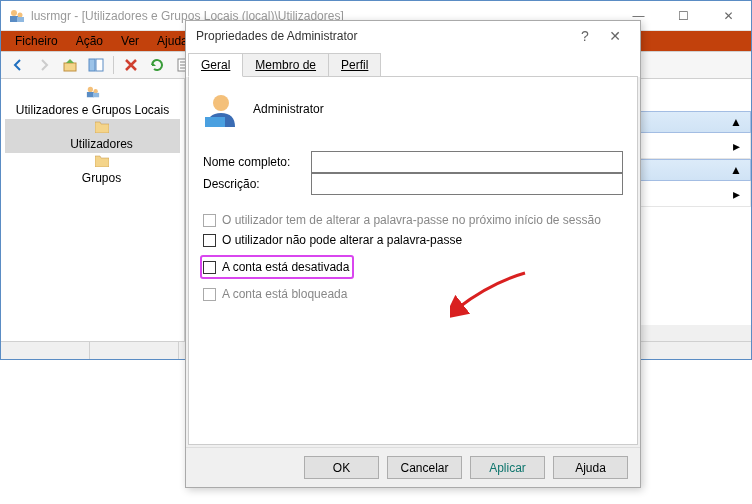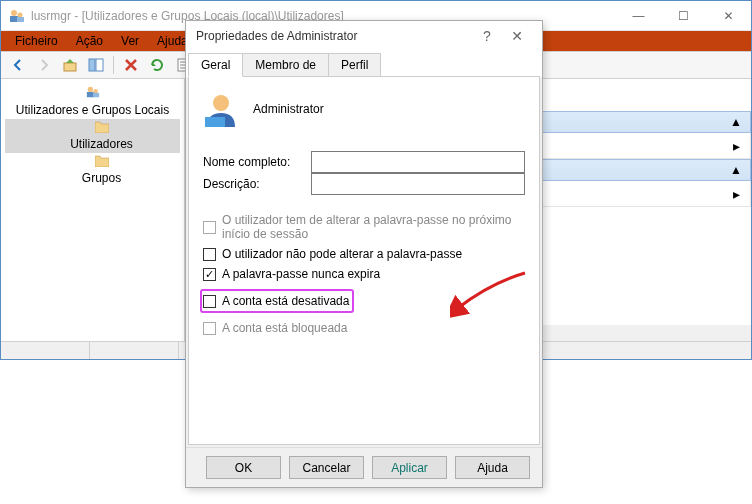--- a/index.html
+++ b/index.html
@@ -31,27 +31,27 @@
 .ribbon { margin-top: 32px; }
 .ribbon-hdr { height: 22px; background: linear-gradient(#dcebf9,#d0e3f5); border: 1px solid #a3bde3; display: flex; align-items: center; justify-content: flex-end; padding: 0 8px; }
 .ribbon-item { height: 26px; border: 1px solid #e5e5e5; border-top: none; display: flex; align-items: center; justify-content: flex-end; padding: 0 10px; font-size: 14px; }
 .statusbar { height: 18px; border-top: 1px solid #d0d0d0; background: #f0f0f0; display: flex; }
 .status-cell { border-right: 1px solid #d0d0d0; padding: 0 80px 0 8px; }
 .hscroll { height: 16px; background: #f0f0f0; display: flex; align-items: center; }
 .hscroll-track { flex: 1; height: 16px; background: #f0f0f0; display: flex; }
 .hscroll-thumb { width: 120px; height: 14px; background: #cdcdcd; margin: 1px; }
 
 
-.dialog { position: absolute; left: 185px; top: 20px; width: 358px; height: 468px; background: #f0f0f0; border: 1px solid #aaa; box-shadow: 2px 2px 8px rgba(0,0,0,0.2); display: flex; flex-direction: column; }
+.dialog { position: absolute; left: 185px; top: 20px; width: 456px; height: 468px; background: #f0f0f0; border: 1px solid #aaa; box-shadow: 2px 2px 8px rgba(0,0,0,0.2); display: flex; flex-direction: column; }
 .dlg-title { height: 30px; background: #fff; display: flex; align-items: center; padding: 0 10px; }
 .dlg-title .t { flex: 1; color: #333; }
 .dlg-title .qm, .dlg-title .cx { width: 30px; text-align: center; color: #666; font-size: 14px; }
 
 .tabs { display: flex; background: #fff; padding: 2px 2px 0 2px; }
-.tab { padding: 4px 12px; border: 1px solid #ccc; background: #f0f0f0; margin-right: -1px; position: relative; }
+.tab { padding: 4px 12px; border: 1px solid #ccc; background: #f0f0f0; margin-right: -1px; position: relative; text-decoration: underline; }
 .tab.active { background: #fff; border-bottom: 1px solid #fff; z-index: 2; }
 
 .tab-body { flex: 1; background: #fff; border: 1px solid #ccc; margin: 0 2px 2px 2px; margin-top: -1px; padding: 14px; }
 
 .user-row { display: flex; align-items: center; gap: 14px; margin-bottom: 24px; }
 .user-icon { width: 36px; height: 36px; }
 
 .field-row { display: flex; align-items: center; margin-bottom: 0; gap: 8px; }
 .field-row label { width: 100px; }
 .field-row input { flex: 1; height: 22px; border: 1px solid #7a7a7a; padding: 0 4px; }
@@ -221,24 +221,20 @@
     </div>
     <div style="height:14px"></div>
     <div class="chk-row disabled">
       <div class="chk"></div>
       <span>O utilizador tem de alterar a palavra-passe no próximo início de sessão</span>
     </div>
     <div class="chk-row">
       <div class="chk"></div>
       <span>O utilizador não pode alterar a palavra-passe</span>
     </div>
-    <div class="chk-row">
-      <div class="chk checked"></div>
-      <span>A palavra-passe nunca expira</span>
-    </div>
     <div class="highlight-box">
       <div class="chk-row" style="margin:0">
         <div class="chk"></div>
         <span>A conta está desativada</span>
       </div>
     </div>
     <div class="chk-row disabled">
       <div class="chk"></div>
       <span>A conta está bloqueada</span>
     </div>

